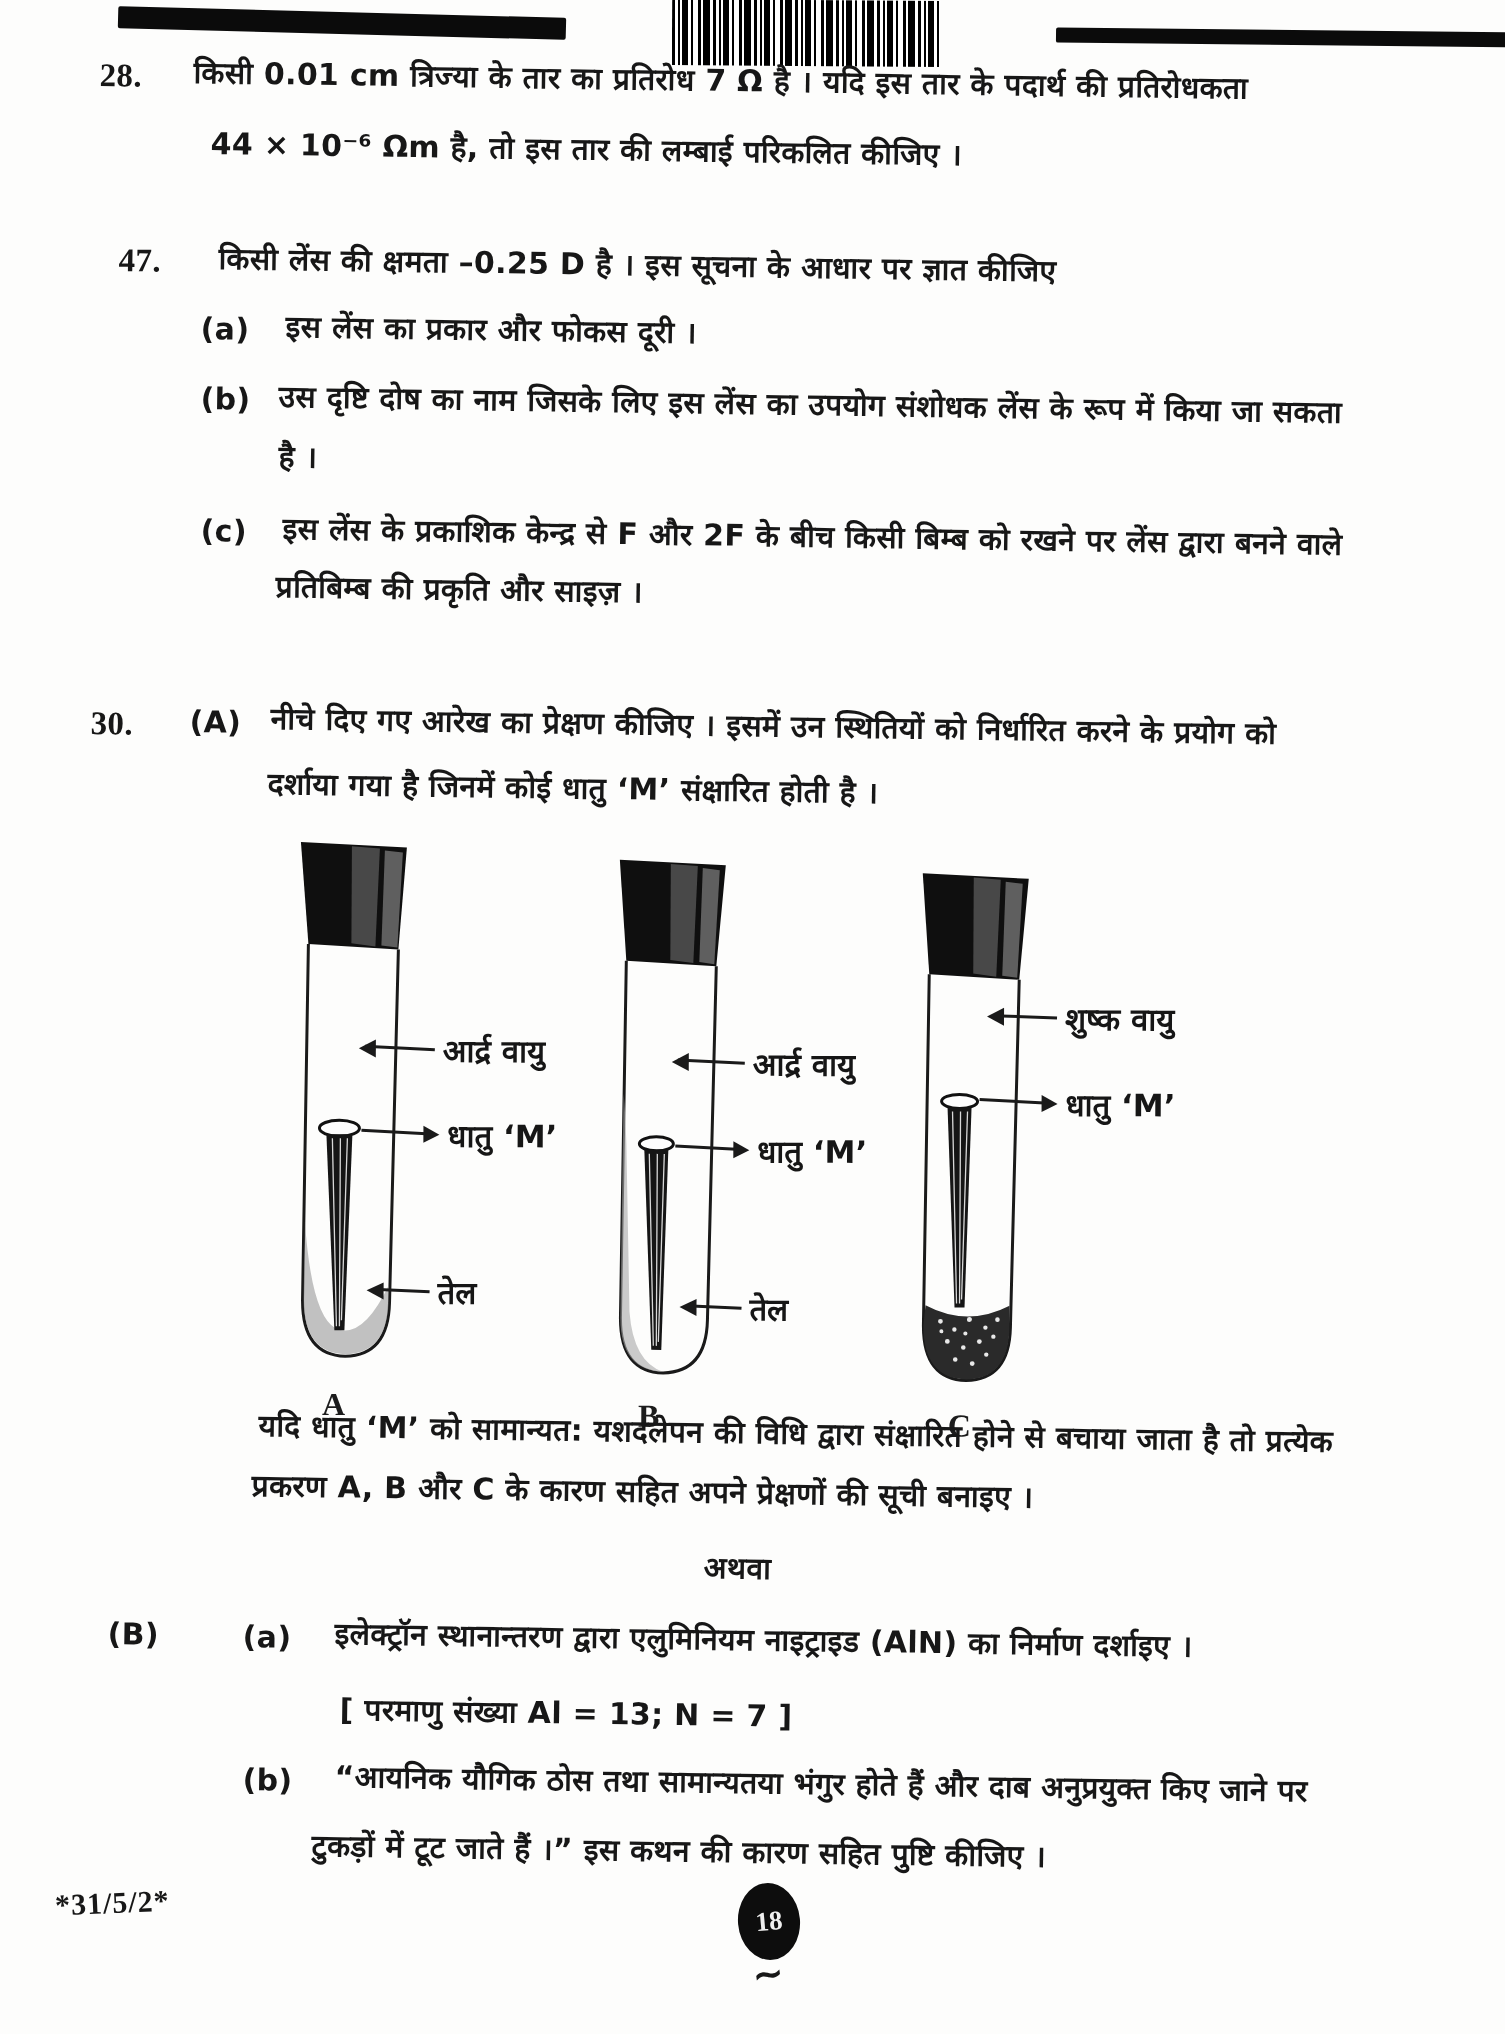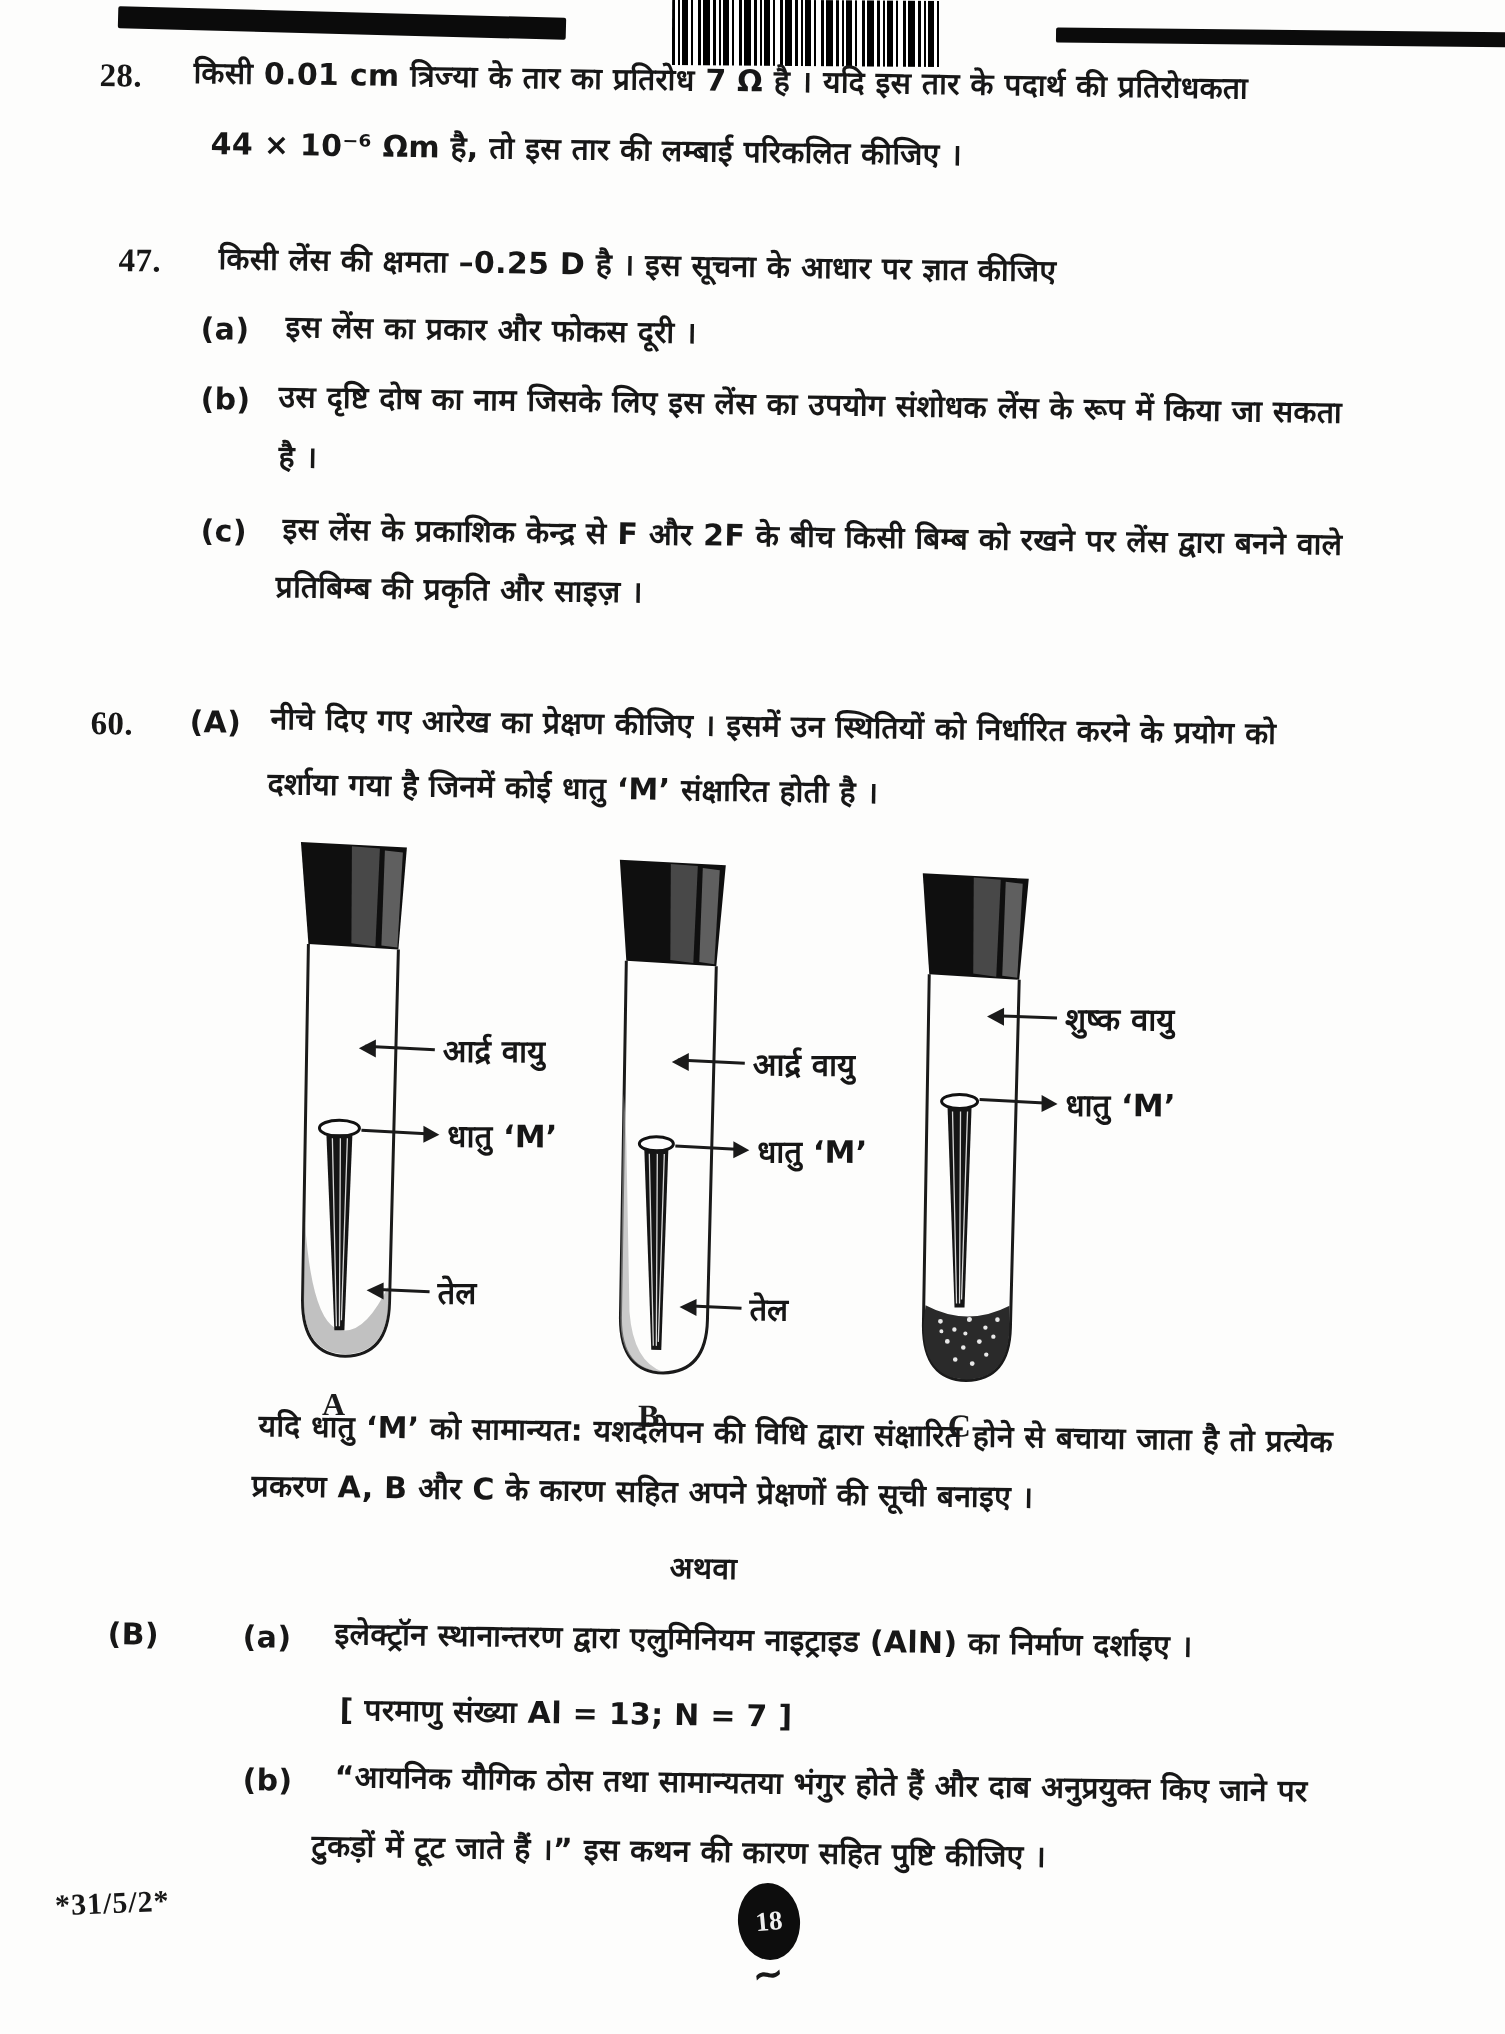--- a/index.html
+++ b/index.html
@@ -46,21 +46,21 @@
   <div class="ln" style="left:219px;top:241px">किसी लेंस की क्षमता –0.25 D है । इस सूचना के आधार पर ज्ञात कीजिए</div>
   <div class="ln" style="left:201px;top:311px">(a)</div>
   <div class="ln" style="left:286px;top:309px">इस लेंस का प्रकार और फोकस दूरी ।</div>
   <div class="ln" style="left:201px;top:381px">(b)</div>
   <div class="ln" style="left:279px;top:379px">उस दृष्टि दोष का नाम जिसके लिए इस लेंस का उपयोग संशोधक लेंस के रूप में किया जा सकता</div>
   <div class="ln" style="left:279px;top:439px">है ।</div>
   <div class="ln" style="left:201px;top:513px">(c)</div>
   <div class="ln" style="left:283px;top:511px">इस लेंस के प्रकाशिक केन्द्र से F और 2F के बीच किसी बिम्ब को रखने पर लेंस द्वारा बनने वाले</div>
   <div class="ln" style="left:276px;top:569px">प्रतिबिम्ब की प्रकृति और साइज़ ।</div>
 
-  <div class="ln serif" style="left:91px;top:704px">60.</div>
+  <div class="ln serif" style="left:91px;top:704px">30.</div>
   <div class="ln" style="left:190px;top:704px">(A)</div>
   <div class="ln" style="left:271px;top:701px">नीचे दिए गए आरेख का प्रेक्षण कीजिए । इसमें उन स्थितियों को निर्धारित करने के प्रयोग को</div>
   <div class="ln" style="left:268px;top:766px">दर्शाया गया है जिनमें कोई धातु ‘M’ संक्षारित होती है ।</div>
 
   <div class="diagram">
   <svg width="1505" height="625" viewBox="0 0 1505 625">
 
     <g>
       <polygon points="301,12 407,17 399,119 309,114" fill="#0f0f0f"></polygon>
       <polygon points="352,16 380,18 376,116 352,113" fill="#787878" opacity="0.55"></polygon>
@@ -135,21 +135,21 @@
       <polygon points="1059,270 1043,261 1043,278" fill="#1a1a1a"></polygon>
       <text class="dlabel" x="1067" y="282">धातु ‘M’</text>
       <text class="dletter" x="951" y="603">C</text>
     </g>
   </svg>
   </div>
 
   <div class="ln" style="left:259px;top:1408px">यदि धातु ‘M’ को सामान्यत: यशदलेपन की विधि द्वारा संक्षारित होने से बचाया जाता है तो प्रत्येक</div>
   <div class="ln" style="left:252px;top:1468px">प्रकरण A, B और C के कारण सहित अपने प्रेक्षणों की सूची बनाइए ।</div>
 
-  <div class="ln" style="left:670px;top:1550px">अथवा</div>
+  <div class="ln" style="left:704px;top:1550px">अथवा</div>
 
   <div class="ln" style="left:108px;top:1616px">(B)</div>
   <div class="ln" style="left:243px;top:1619px">(a)</div>
   <div class="ln" style="left:335px;top:1616px">इलेक्ट्रॉन स्थानान्तरण द्वारा एलुमिनियम नाइट्राइड (AlN) का निर्माण दर्शाइए ।</div>
   <div class="ln" style="left:340px;top:1692px">[ परमाणु संख्या Al = 13; N = 7 ]</div>
   <div class="ln" style="left:243px;top:1762px">(b)</div>
   <div class="ln" style="left:335px;top:1759px">“आयनिक यौगिक ठोस तथा सामान्यतया भंगुर होते हैं और दाब अनुप्रयुक्त किए जाने पर</div>
   <div class="ln" style="left:312px;top:1828px">टुकड़ों में टूट जाते हैं ।” इस कथन की कारण सहित पुष्टि कीजिए ।</div>
 
   <div class="footer-code">*31/5/2*</div>

